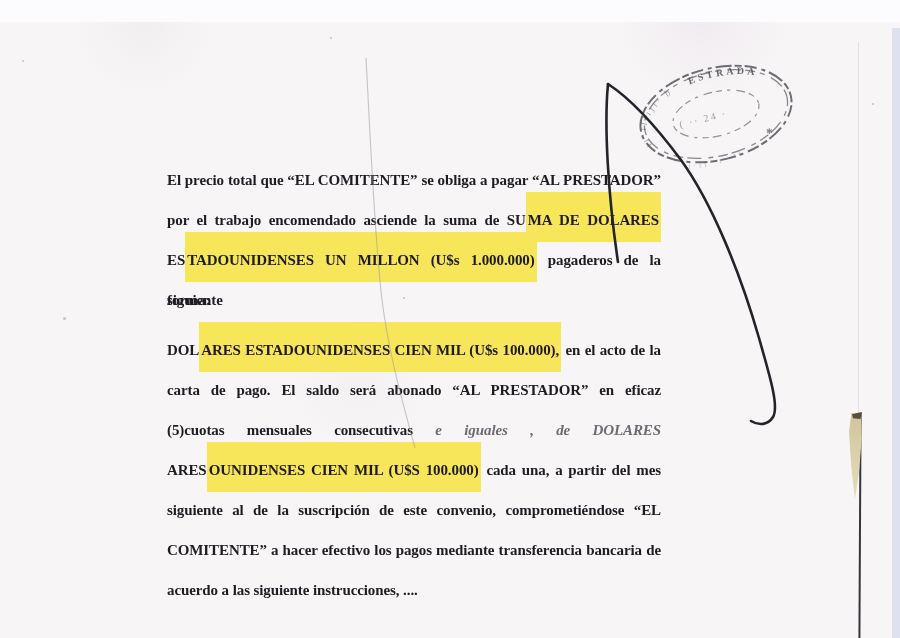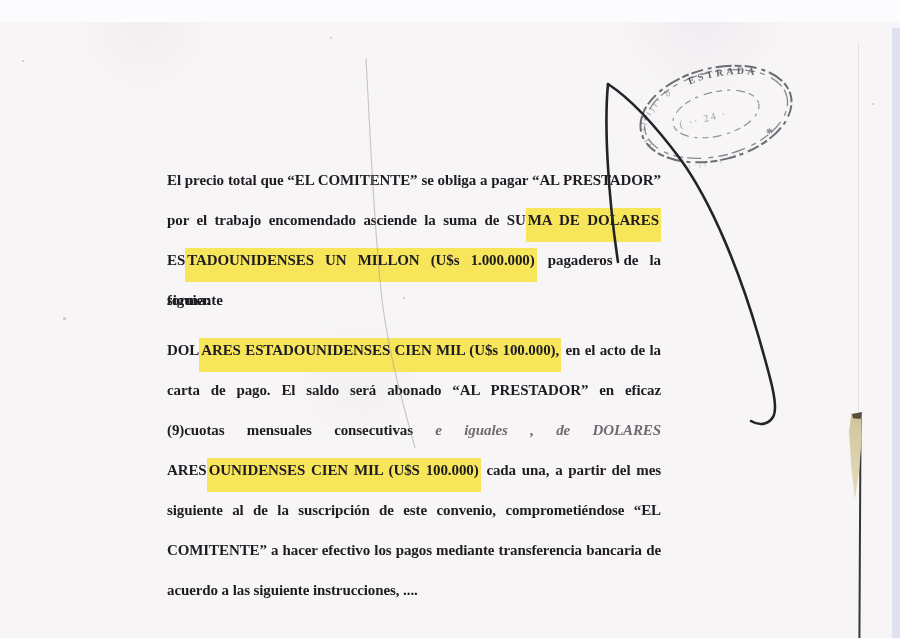--- a/index.html
+++ b/index.html
@@ -26,21 +26,21 @@
   .speck{position:absolute;border-radius:50%;background:#a39ca6;opacity:.55;}
 
   .textblock{
     position:absolute;left:127px;top:160px;width:534px;
     color:#1e1c22;font-weight:700;font-size:15px;letter-spacing:-.1px;
   }
   .para + .para{margin-top:10px;}
   .line{height:40px;line-height:40px;text-align:justify;text-align-last:justify;margin-left:40px;}
   .line.noj{text-align:right;text-align-last:left;}
   .n{}
-  .hl{background:#f7e65a;padding:4px 2px 14px 2px;}
+  .hl{background:#f7e65a;padding:20px 2px 14px 2px;}
   .sm{color:#57525a;font-style:italic;opacity:.85;}
 
   svg.overlay{position:absolute;left:0;top:0;pointer-events:none;}
 </style>
 </head>
 <body>
 
 <div class="page">
 
   <div class="top-strip"></div>
@@ -59,21 +59,21 @@
   <div class="textblock">
       <div class="para">
         <div class="line"><span class="n">El precio total que “EL COMITENTE” se obliga a pagar “AL PRESTADOR”</span></div>
         <div class="line"><span class="n">por el trabajo encomendado asciende la suma de SU</span><span class="hl">MA DE DOLARES</span></div>
         <div class="line"><span class="n">ES</span><span class="hl">TADOUNIDENSES UN MILLON (U$s 1.000.000)</span><span class="n"> pagaderos de la siguiente</span></div>
         <div class="line noj"><span class="n">forma:</span></div>
       </div>
       <div class="para">
         <div class="line"><span class="n">DOL</span><span class="hl">ARES ESTADOUNIDENSES CIEN MIL (U$s 100.000),</span><span class="n"> en el acto de la</span></div>
         <div class="line"><span class="n">carta de pago. El saldo será abonado “AL PRESTADOR” en eficaz</span></div>
-        <div class="line"><span class="n">(9)cuotas mensuales consecutivas </span><span class="sm">e iguales , de DOLARES</span></div>
+        <div class="line"><span class="n">(5)cuotas mensuales consecutivas </span><span class="sm">e iguales , de DOLARES</span></div>
         <div class="line"><span class="n">ARES</span><span class="hl">OUNIDENSES CIEN MIL (U$S 100.000)</span><span class="n"> cada una, a partir del mes</span></div>
         <div class="line"><span class="n">siguiente al de la suscripción de este convenio, comprometiéndose “EL</span></div>
         <div class="line"><span class="n">COMITENTE” a hacer efectivo los pagos mediante transferencia bancaria de</span></div>
         <div class="line noj"><span class="n">acuerdo a las siguiente instrucciones, ....</span></div>
       </div>
     </div>
 
   <svg class="overlay" width="900" height="638" viewBox="0 0 900 638">
 
     <path d="M 366,58 C 371,150 374,230 382,300 C 389,355 402,400 415,448" fill="none" stroke="#97939b" stroke-width="1.1" opacity="0.5"></path>

